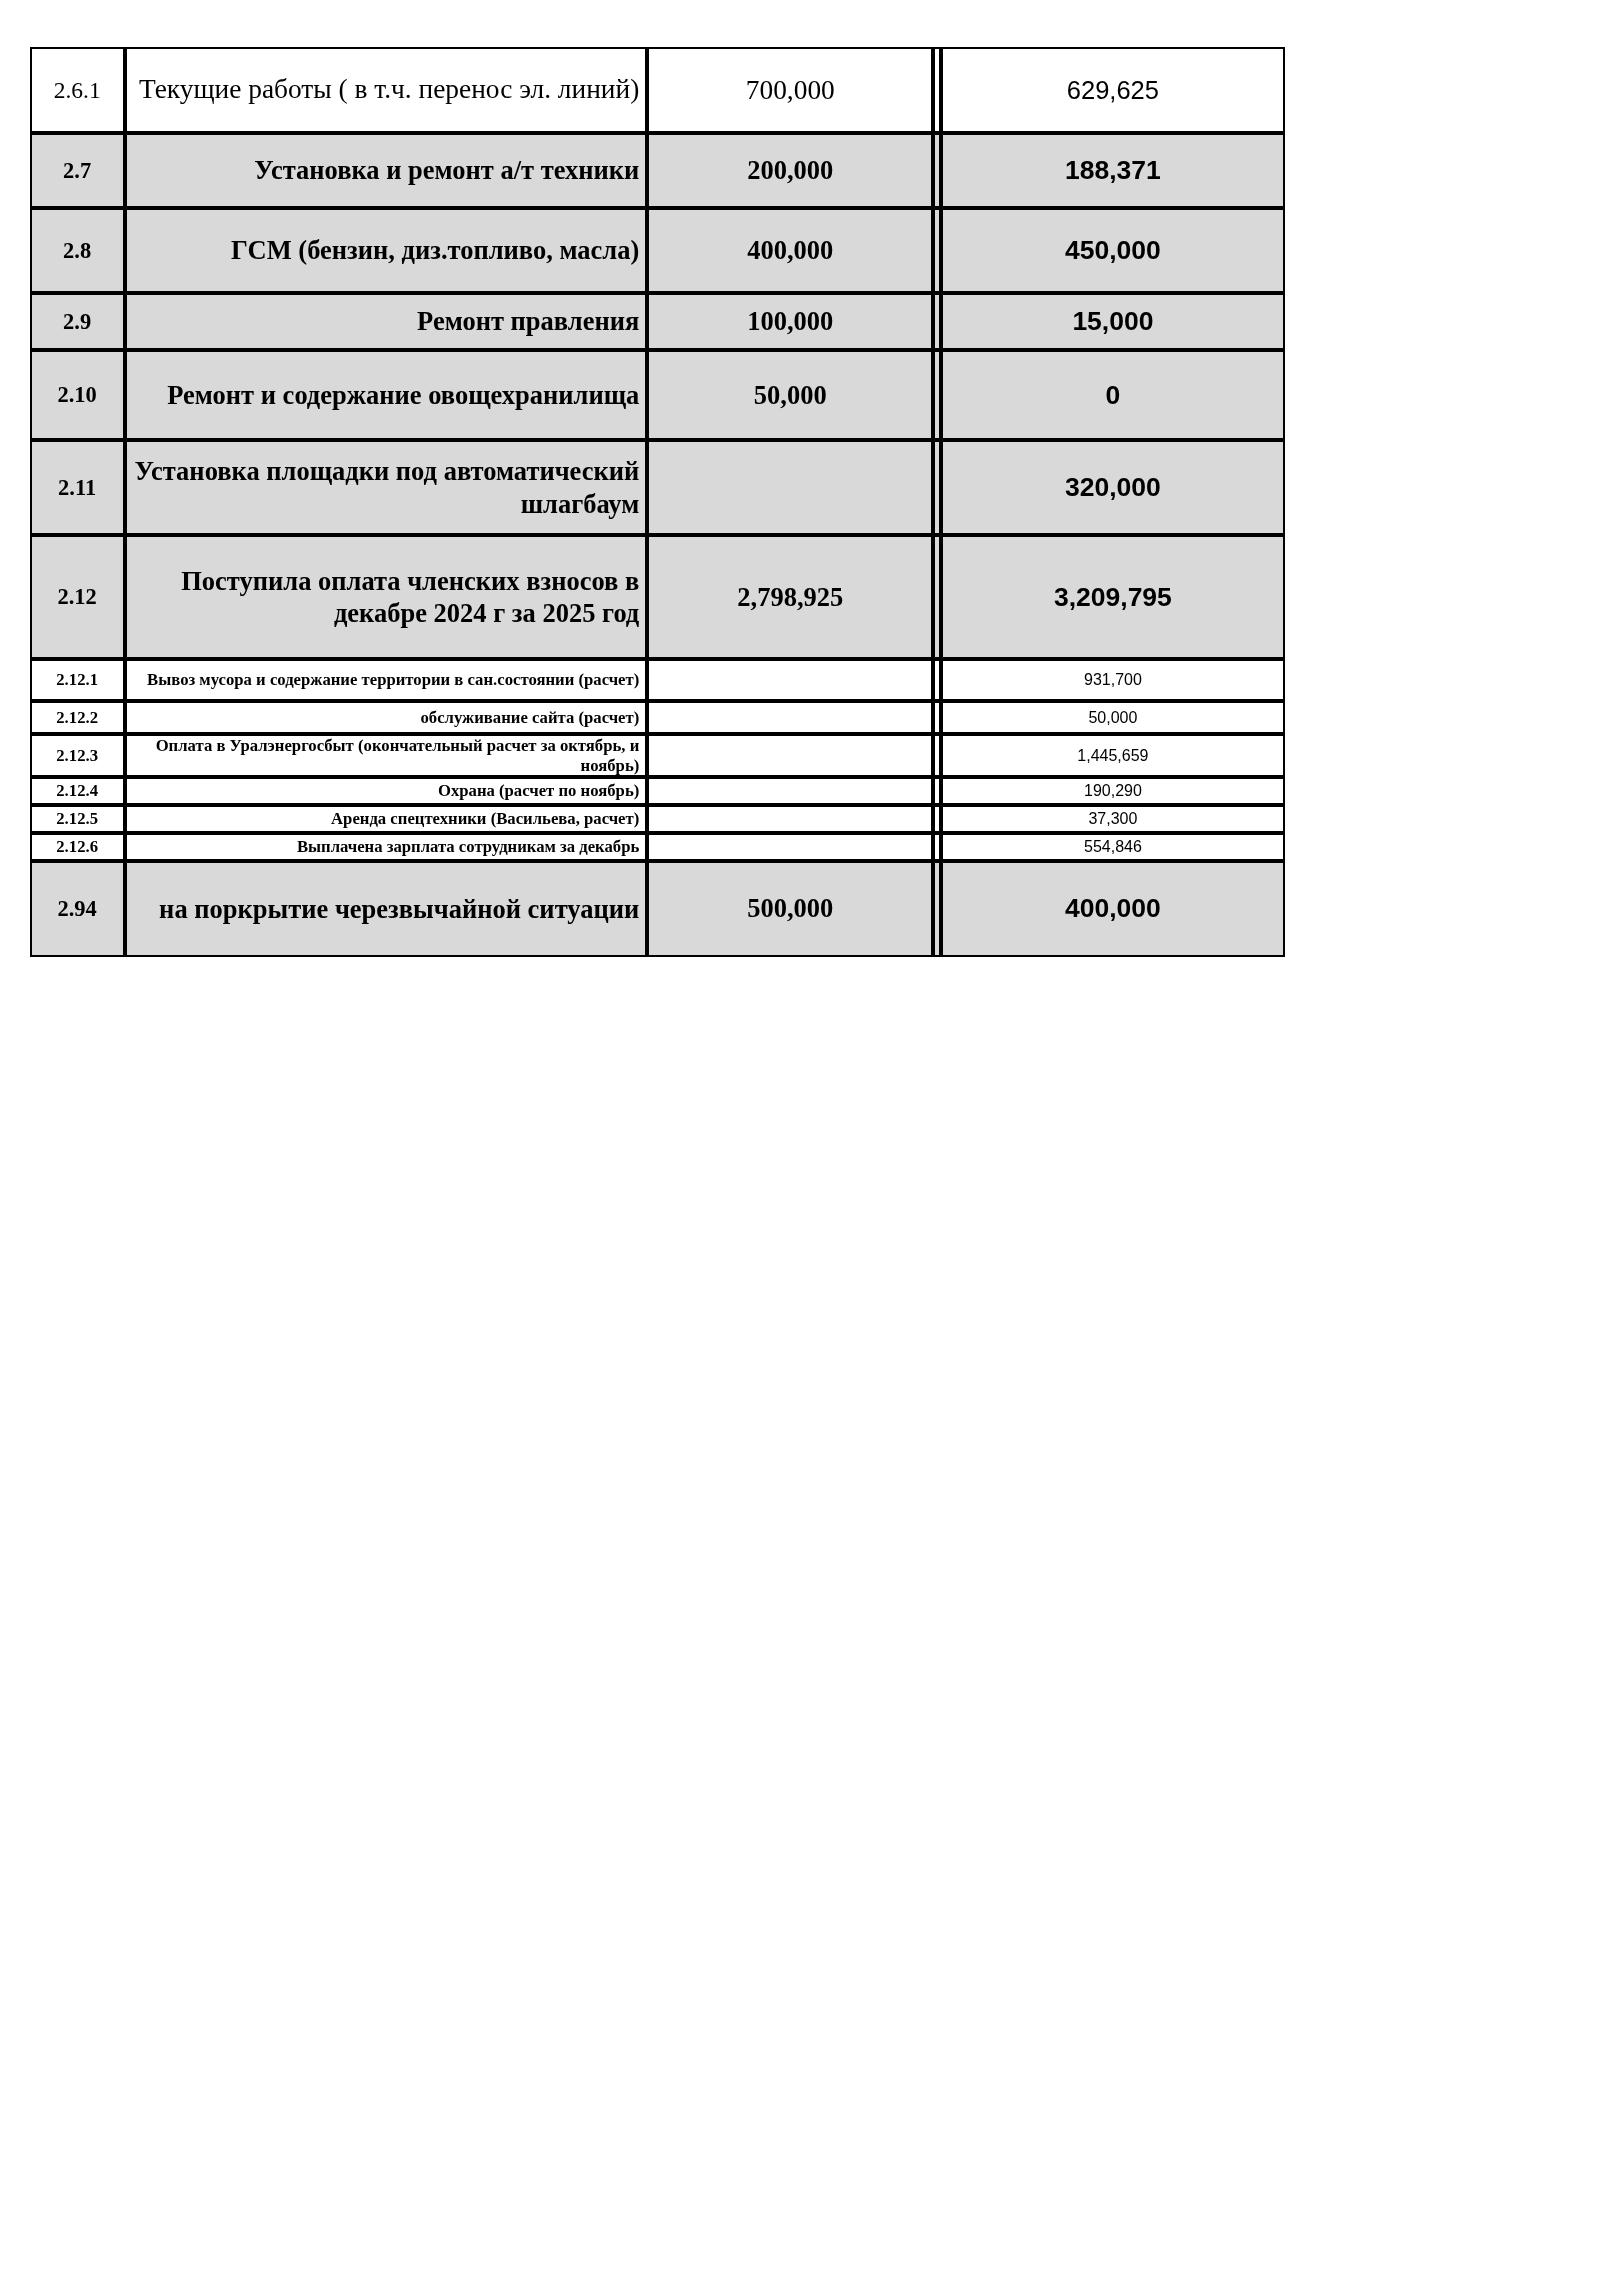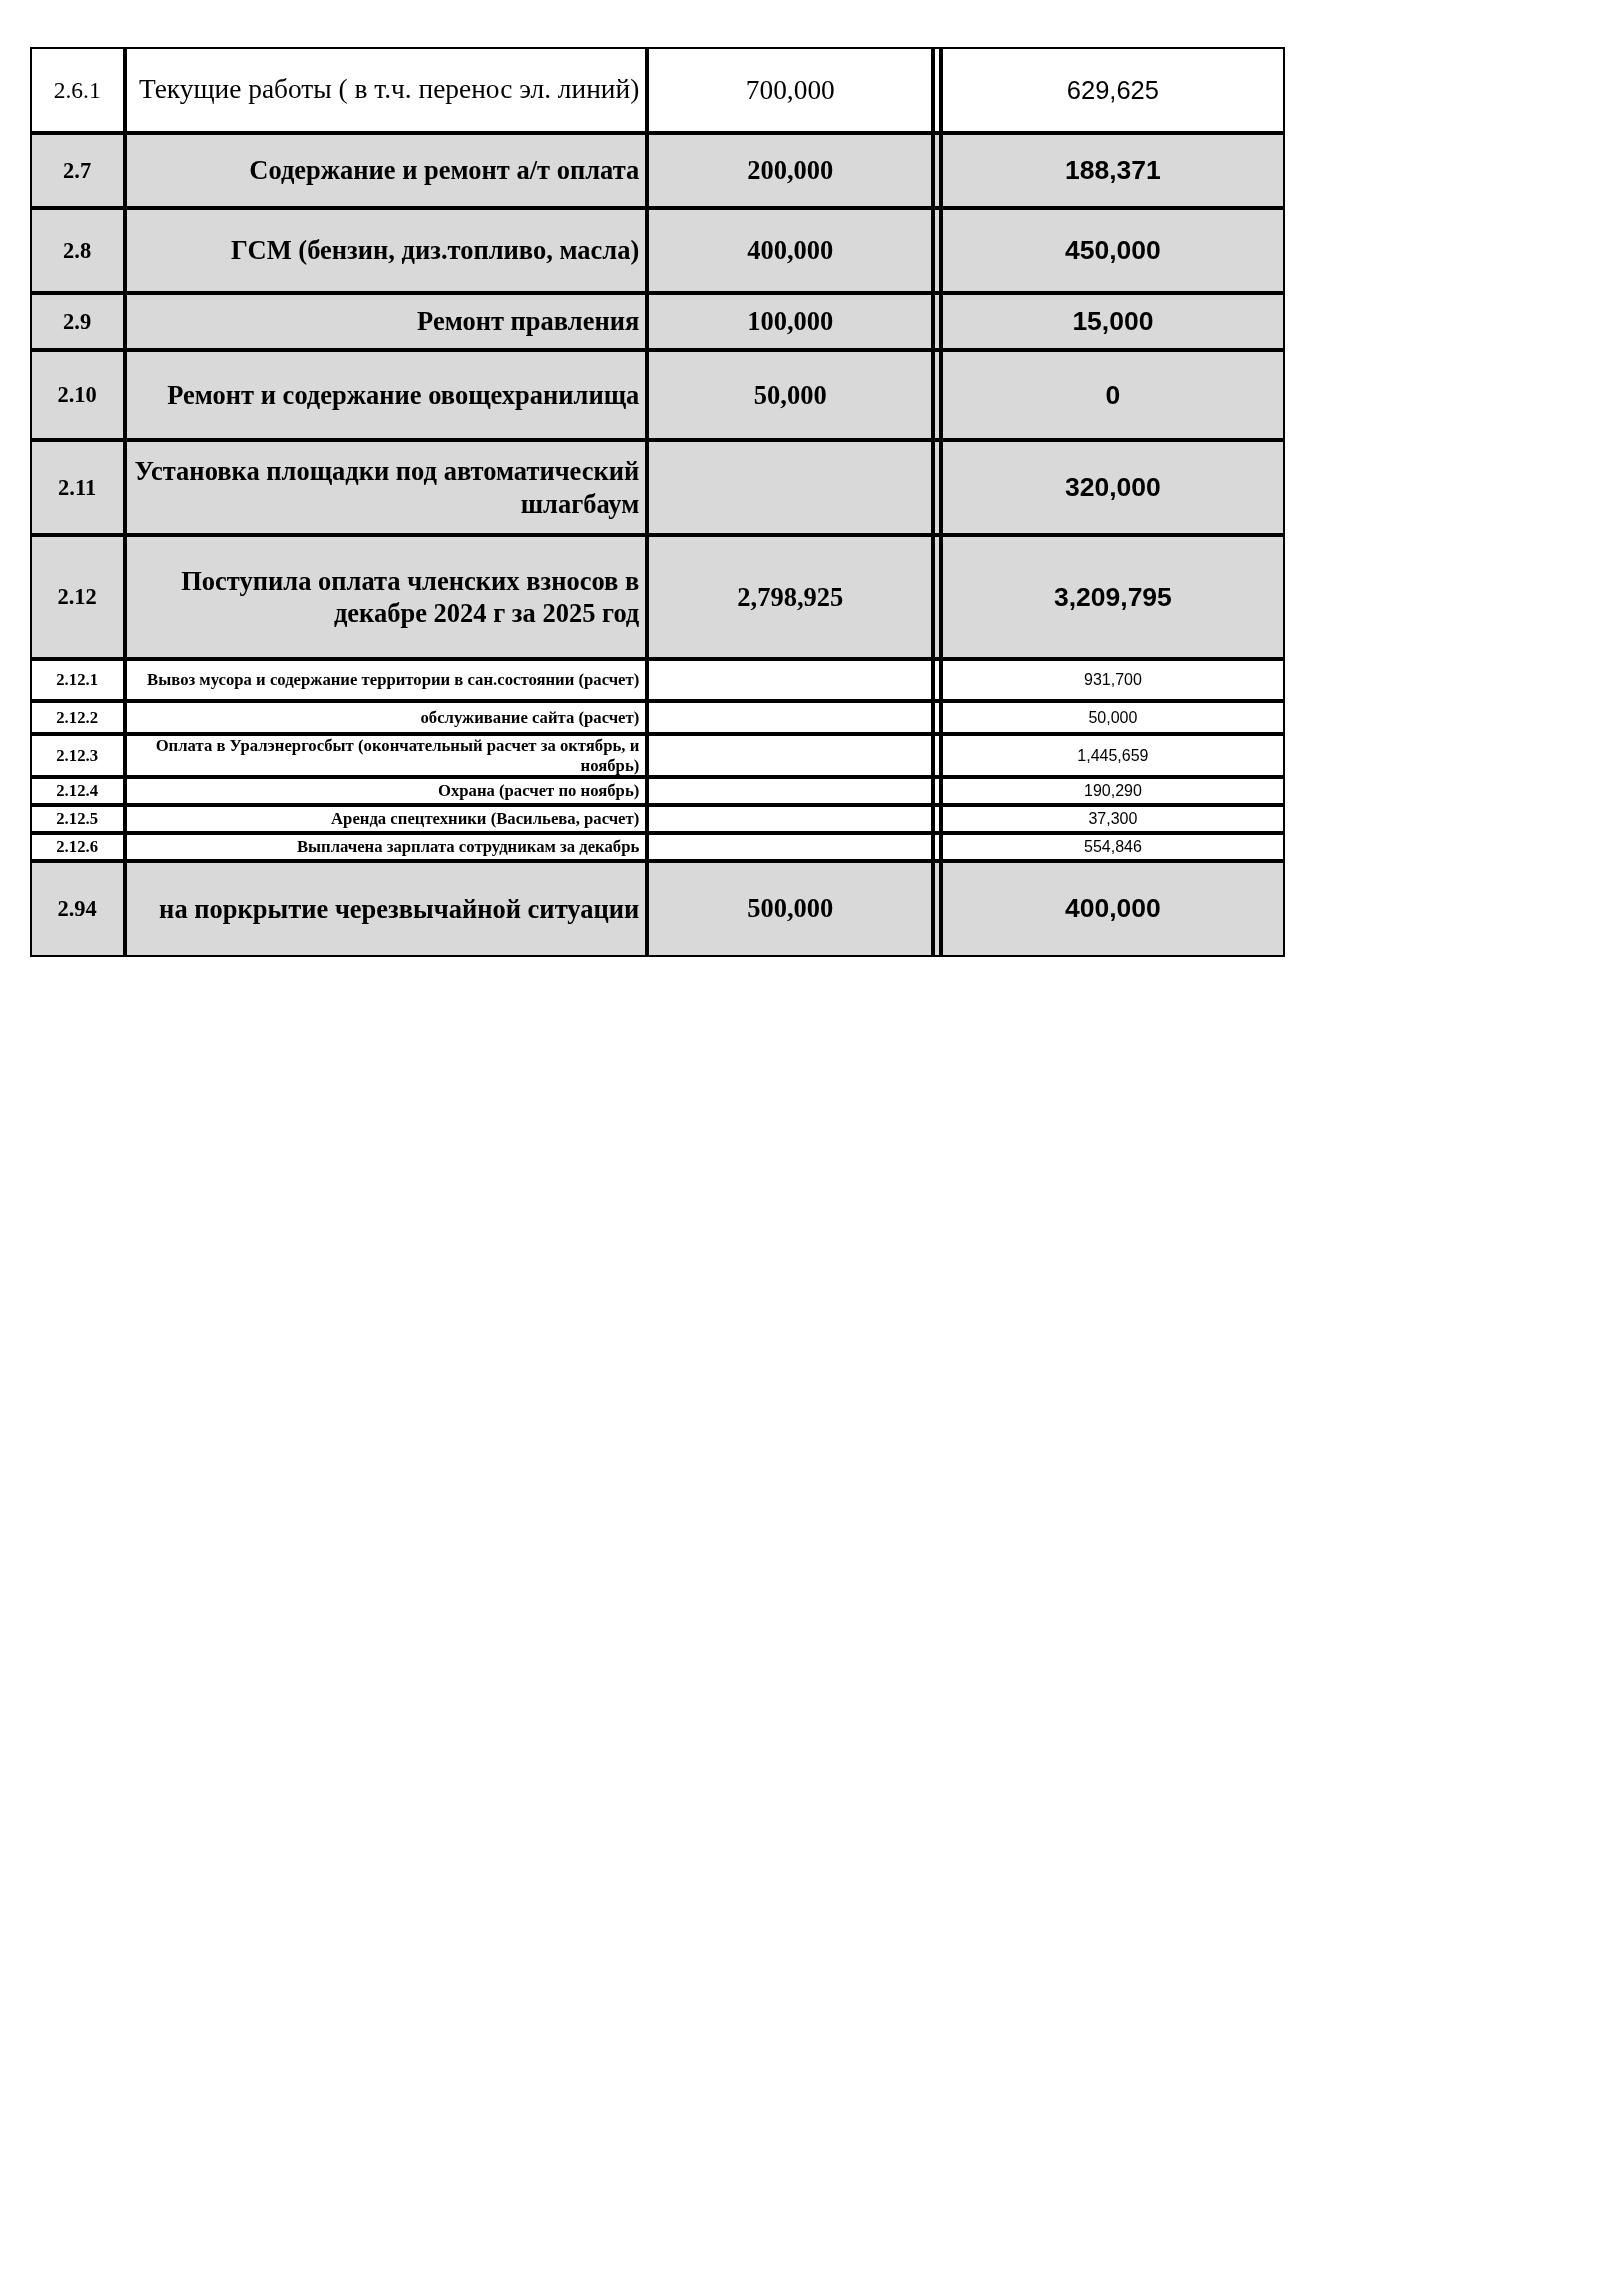--- a/index.html
+++ b/index.html
@@ -104,21 +104,21 @@
     <tbody>
         <tr class="row-plain" style="height: 86px;">
           <td class="num">2.6.1</td>
           <td class="desc">Текущие работы ( в т.ч. перенос эл. линий)</td>
           <td class="plan">700,000</td>
           <td class="gapcell"></td>
           <td class="act">629,625</td>
         </tr>
         <tr class="row-shaded" style="height: 75px;">
           <td class="num">2.7</td>
-          <td class="desc">Содержание и  ремонт а/т оплата</td>
+          <td class="desc">Установка и  ремонт а/т техники</td>
           <td class="plan">200,000</td>
           <td class="gapcell"></td>
           <td class="act">188,371</td>
         </tr>
         <tr class="row-shaded" style="height: 85px;">
           <td class="num">2.8</td>
           <td class="desc">ГСМ (бензин, диз.топливо, масла)</td>
           <td class="plan">400,000</td>
           <td class="gapcell"></td>
           <td class="act">450,000</td>

